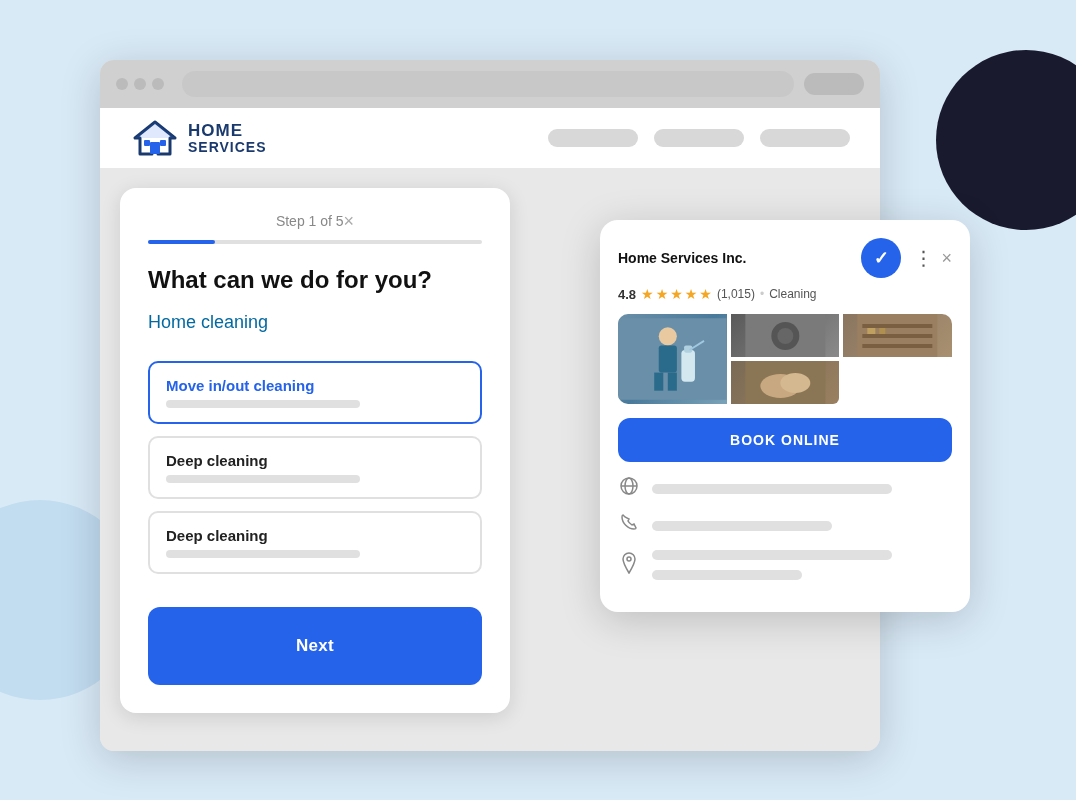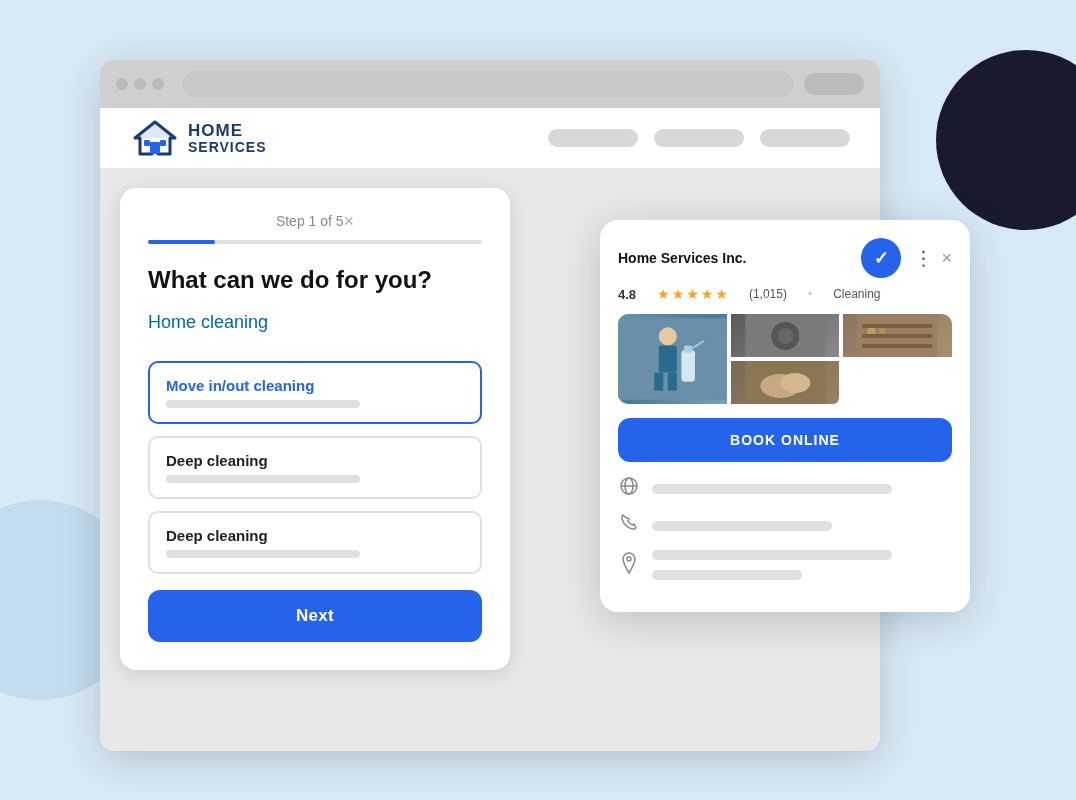--- a/index.html
+++ b/index.html
@@ -224,29 +224,29 @@
       border-radius: 4px;
       margin-top: 6px;
     }
 
     .option-line.short {
       width: 65%;
     }
 
     .wizard-next-btn {
       width: 100%;
-      padding: 16px;
+      padding: 29px;
       background: #2563eb;
       color: #fff;
       font-size: 17px;
       font-weight: 700;
       border: none;
       border-radius: 12px;
       cursor: pointer;
-      margin-top: 4px;
+      margin-top: 21px;
       letter-spacing: 0.3px;
     }
 
     
     .business-card {
       position: absolute;
       top: 140px;
       right: -60px;
       width: 370px;
       background: #fff;
@@ -297,21 +297,21 @@
     .card-close-btn {
       font-size: 18px;
       color: #999;
       margin-left: 4px;
       cursor: pointer;
     }
 
     .card-rating {
       display: flex;
       align-items: center;
-      gap: 21px;
+      gap: 5px;
       margin-bottom: 12px;
     }
 
     .card-rating-score {
       font-size: 13px;
       font-weight: 600;
       color: #333;
     }
 
     .stars {

